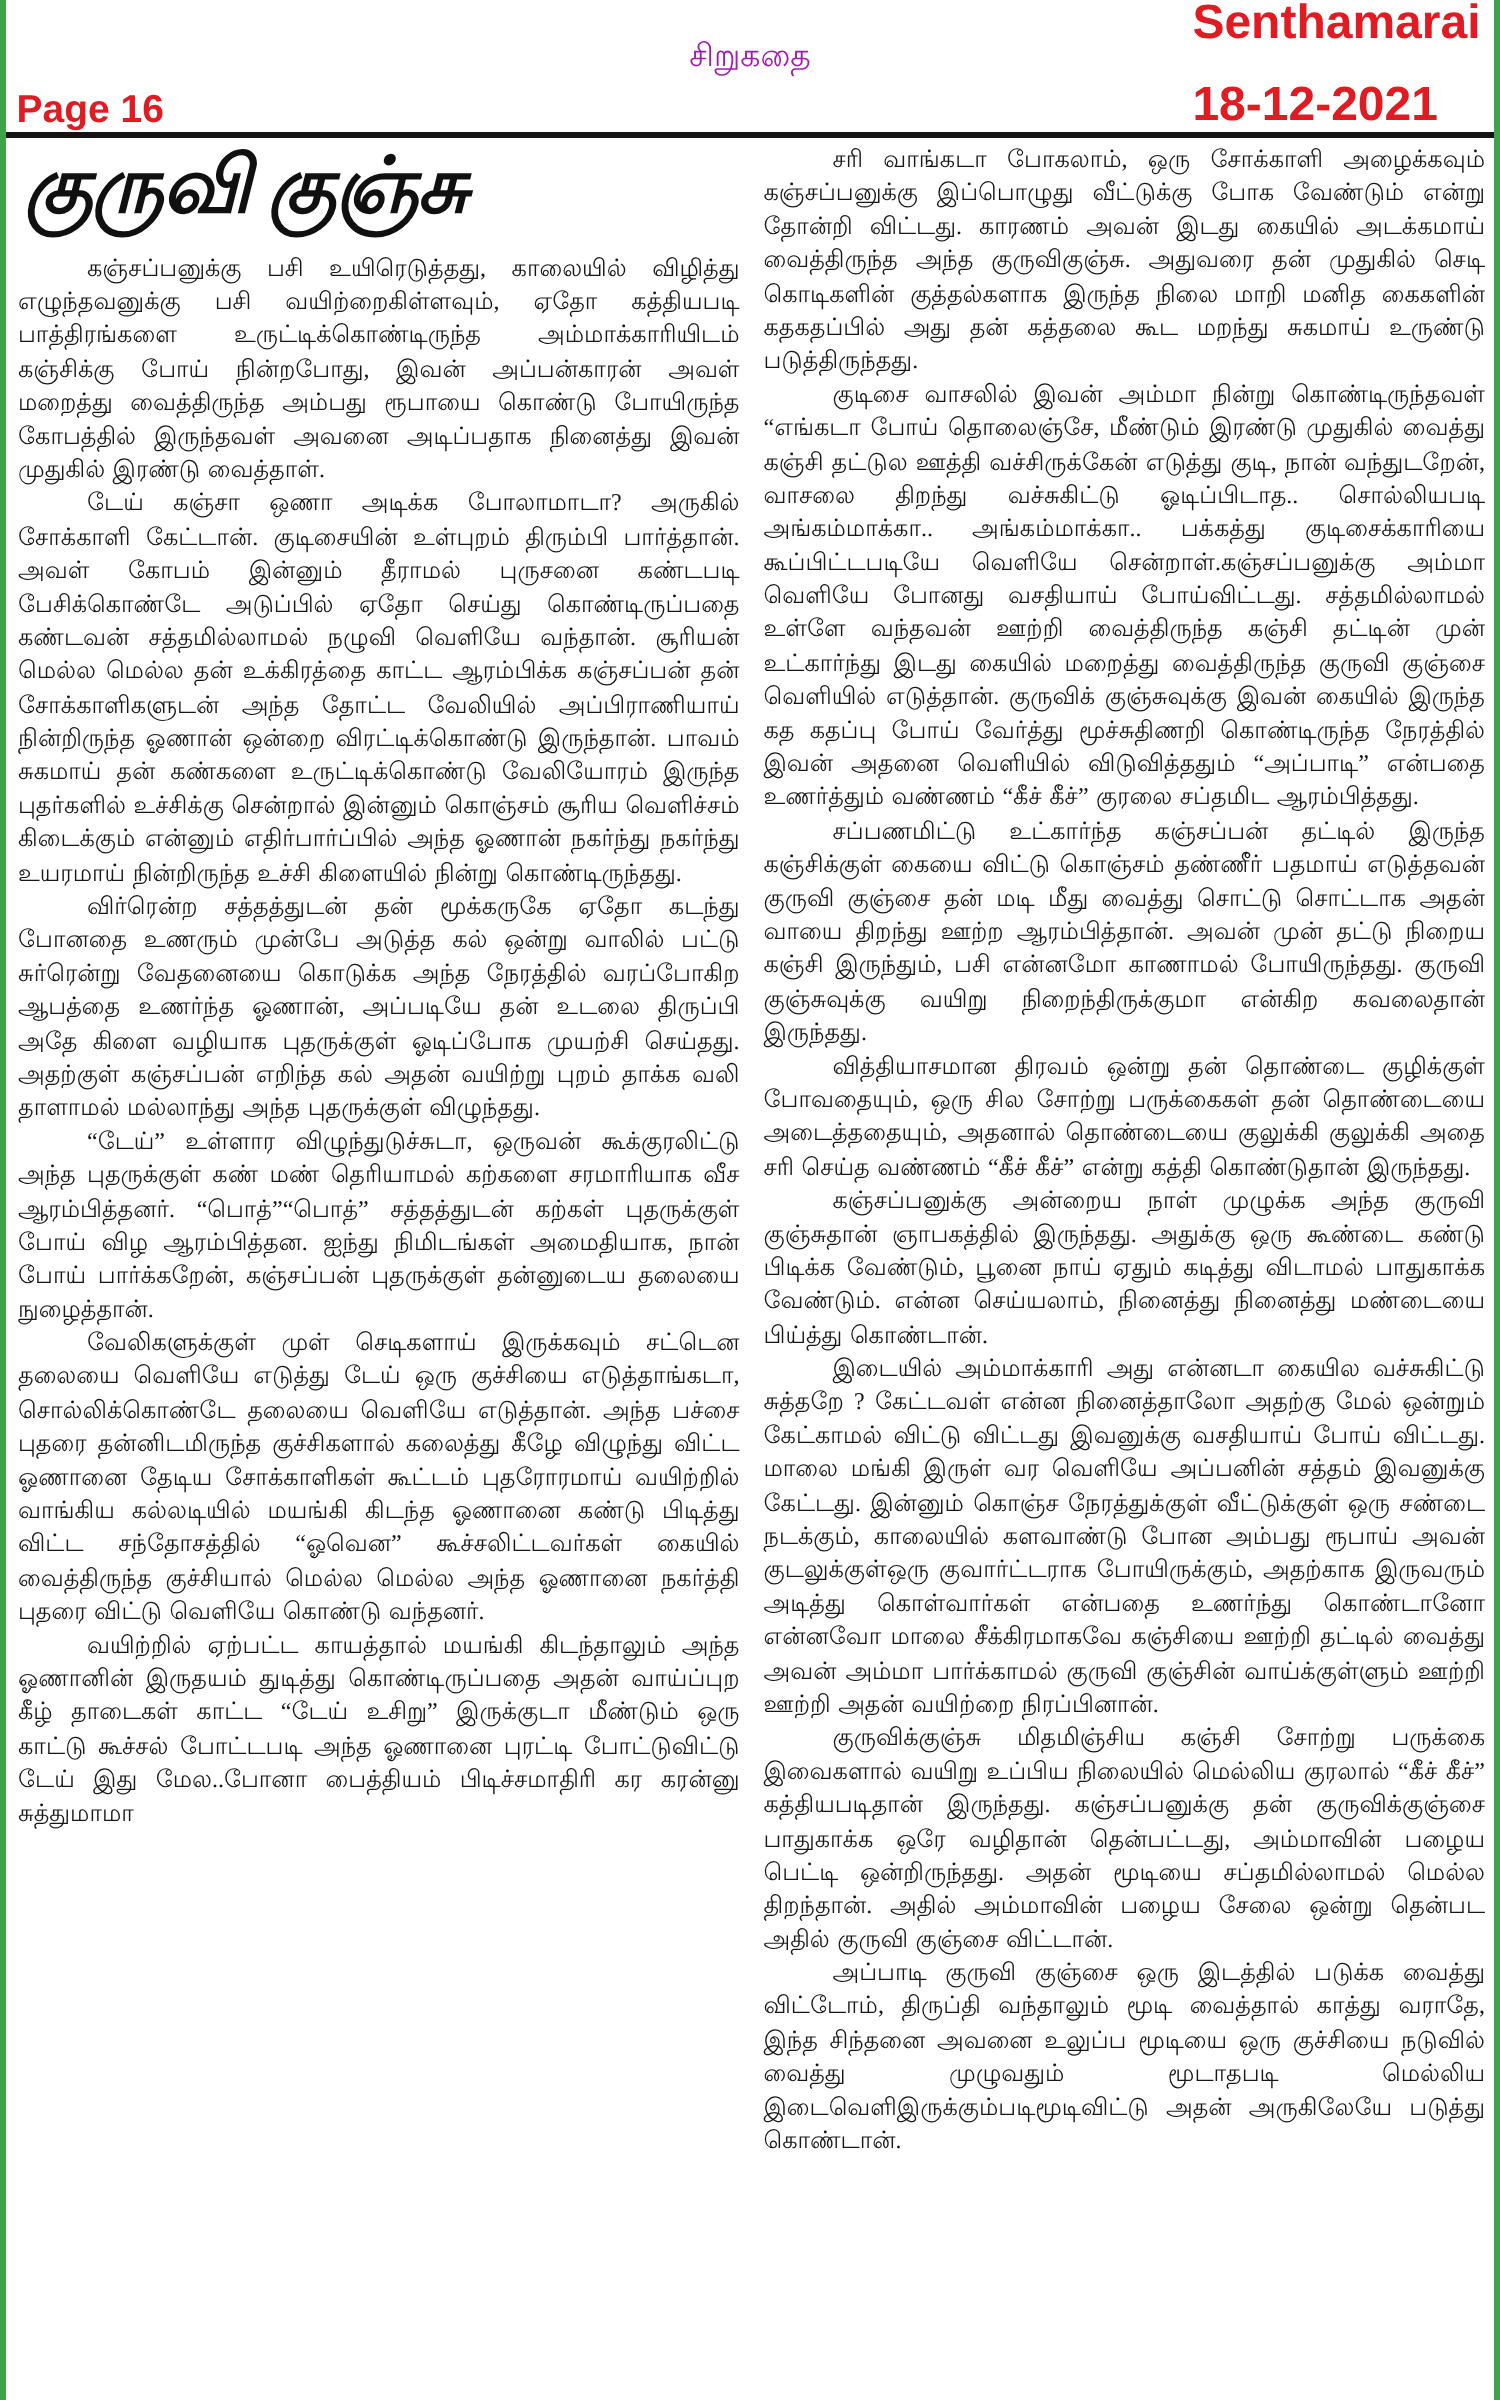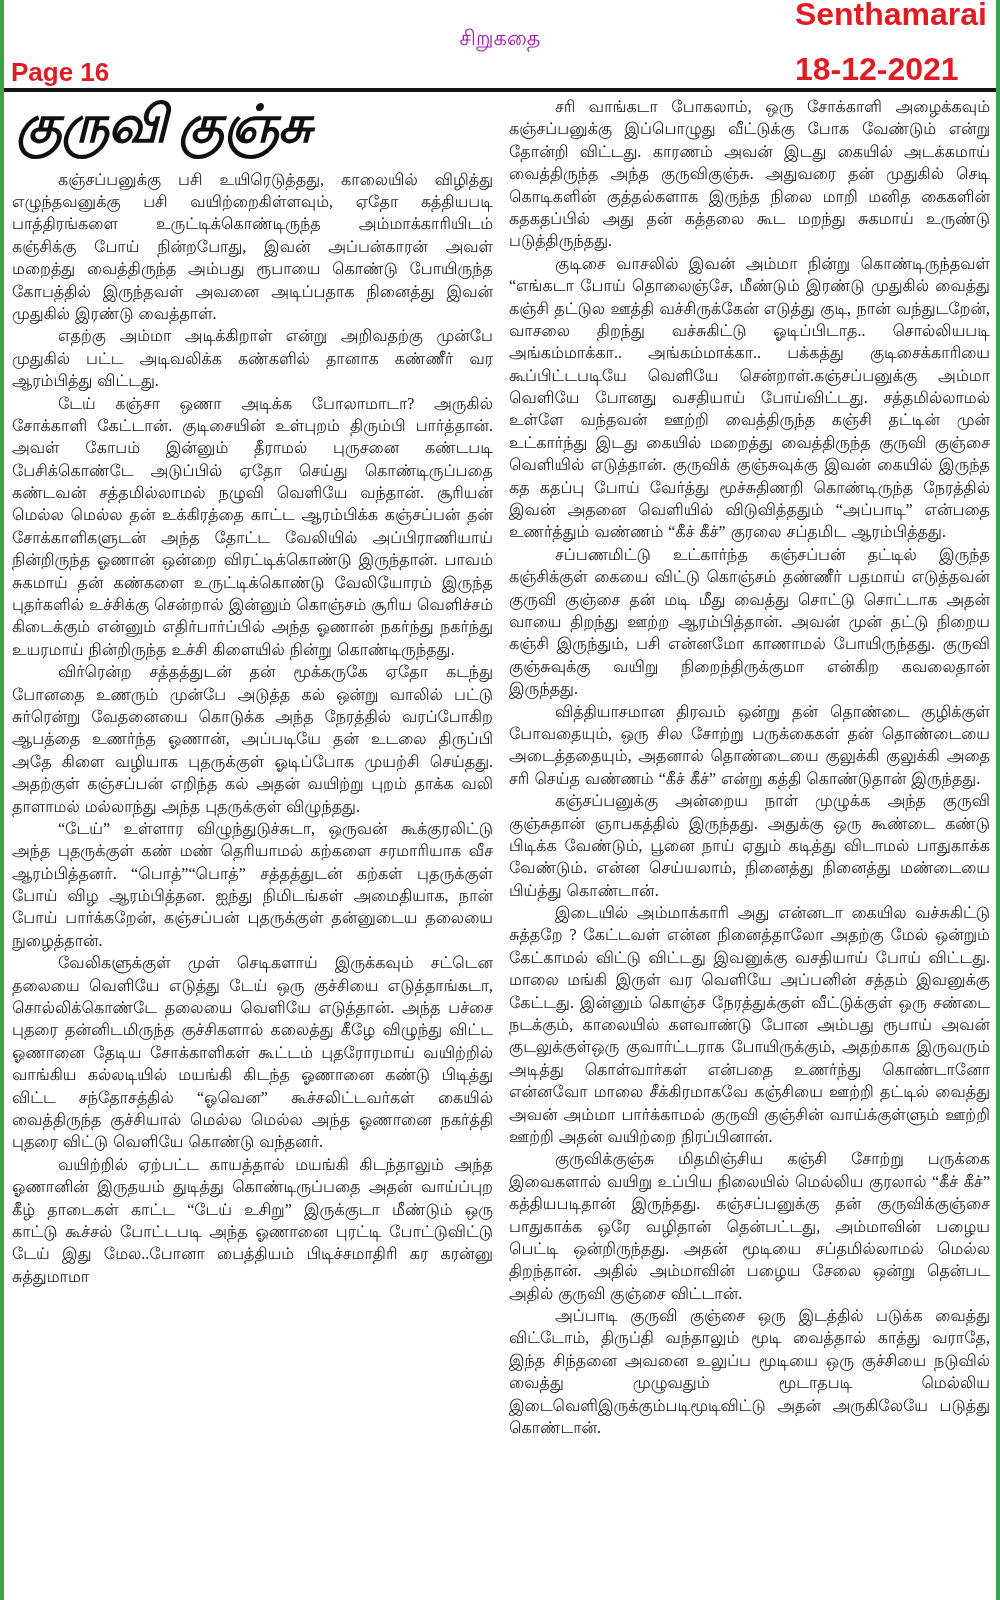--- a/index.html
+++ b/index.html
@@ -85,21 +85,20 @@
   <span class="masthead">
     <span>Senthamarai</span>
     <span>18-12-2021</span>
   </span>
 </div>
 
 <div class="content">
   <div class="col" id="col-left">
     <div class="story-title">குருவி குஞ்சு</div>
   <p class="para">கஞ்சப்பனுக்கு பசி உயிரெடுத்தது, காலையில் விழித்து எழுந்தவனுக்கு பசி வயிற்றைகிள்ளவும், ஏதோ கத்தியபடி பாத்திரங்களை உருட்டிக்கொண்டிருந்த அம்மாக்காரியிடம் கஞ்சிக்கு போய் நின்றபோது, இவன் அப்பன்காரன் அவள் மறைத்து வைத்திருந்த அம்பது ரூபாயை கொண்டு போயிருந்த கோபத்தில் இருந்தவள் அவனை அடிப்பதாக நினைத்து இவன் முதுகில் இரண்டு வைத்தாள்.</p>
-      <p class="para gap">எதற்கு அம்மா அடிக்கிறாள் என்று அறிவதற்கு முன்பே முதுகில் பட்ட அடிவலிக்க கண்களில் தானாக கண்ணீர் வர ஆரம்பித்து விட்டது.</p>
       <p class="para gap">டேய் கஞ்சா ஒணா அடிக்க போலாமாடா? அருகில் சோக்காளி கேட்டான். குடிசையின் உள்புறம் திரும்பி பார்த்தான். அவள் கோபம் இன்னும் தீராமல் புருசனை கண்டபடி பேசிக்கொண்டே அடுப்பில் ஏதோ செய்து கொண்டிருப்பதை கண்டவன் சத்தமில்லாமல் நழுவி வெளியே வந்தான். சூரியன் மெல்ல மெல்ல தன் உக்கிரத்தை காட்ட ஆரம்பிக்க கஞ்சப்பன் தன் சோக்காளிகளுடன் அந்த தோட்ட வேலியில் அப்பிராணியாய் நின்றிருந்த ஓணான் ஒன்றை விரட்டிக்கொண்டு இருந்தான். பாவம் சுகமாய் தன் கண்களை உருட்டிக்கொண்டு வேலியோரம் இருந்த புதர்களில் உச்சிக்கு சென்றால் இன்னும் கொஞ்சம் சூரிய வெளிச்சம் கிடைக்கும் என்னும் எதிர்பார்ப்பில் அந்த ஓணான் நகர்ந்து நகர்ந்து உயரமாய் நின்றிருந்த உச்சி கிளையில் நின்று கொண்டிருந்தது.</p>
       <p class="para gap">விர்ரென்ற சத்தத்துடன் தன் மூக்கருகே ஏதோ கடந்து போனதை உணரும் முன்பே அடுத்த கல் ஒன்று வாலில் பட்டு சுர்ரென்று வேதனையை கொடுக்க அந்த நேரத்தில் வரப்போகிற ஆபத்தை உணர்ந்த ஓணான், அப்படியே தன் உடலை திருப்பி அதே கிளை வழியாக புதருக்குள் ஓடிப்போக முயற்சி செய்தது. அதற்குள் கஞ்சப்பன் எறிந்த கல் அதன் வயிற்று புறம் தாக்க வலி தாளாமல் மல்லாந்து அந்த புதருக்குள் விழுந்தது.</p>
       <p class="para gap">“டேய்” உள்ளார விழுந்துடுச்சுடா, ஒருவன் கூக்குரலிட்டு அந்த புதருக்குள் கண் மண் தெரியாமல் கற்களை சரமாரியாக வீச ஆரம்பித்தனர். “பொத்”“பொத்” சத்தத்துடன் கற்கள் புதருக்குள் போய் விழ ஆரம்பித்தன. ஐந்து நிமிடங்கள் அமைதியாக, நான் போய் பார்க்கறேன், கஞ்சப்பன் புதருக்குள் தன்னுடைய தலையை நுழைத்தான்.</p>
       <p class="para gap">வேலிகளுக்குள் முள் செடிகளாய் இருக்கவும் சட்டென தலையை வெளியே எடுத்து டேய் ஒரு குச்சியை எடுத்தாங்கடா, சொல்லிக்கொண்டே தலையை வெளியே எடுத்தான். அந்த பச்சை புதரை தன்னிடமிருந்த குச்சிகளால் கலைத்து கீழே விழுந்து விட்ட ஓணானை தேடிய சோக்காளிகள் கூட்டம் புதரோரமாய் வயிற்றில் வாங்கிய கல்லடியில் மயங்கி கிடந்த ஓணானை கண்டு பிடித்து விட்ட சந்தோசத்தில் “ஓவென” கூச்சலிட்டவர்கள் கையில் வைத்திருந்த குச்சியால் மெல்ல மெல்ல அந்த ஓணானை நகர்த்தி புதரை விட்டு வெளியே கொண்டு வந்தனர்.</p>
       <p class="para gap">வயிற்றில் ஏற்பட்ட காயத்தால் மயங்கி கிடந்தாலும் அந்த ஓணானின் இருதயம் துடித்து கொண்டிருப்பதை அதன் வாய்ப்புற கீழ் தாடைகள் காட்ட “டேய் உசிறு” இருக்குடா மீண்டும் ஒரு காட்டு கூச்சல் போட்டபடி அந்த ஓணானை புரட்டி போட்டுவிட்டு டேய் இது மேல..போனா பைத்தியம் பிடிச்சமாதிரி கர கரன்னு சுத்துமாமா</p>
     </div>
   <div class="col" id="col-right">
       <p class="para gap">சரி வாங்கடா போகலாம், ஒரு சோக்காளி அழைக்கவும் கஞ்சப்பனுக்கு இப்பொழுது வீட்டுக்கு போக வேண்டும் என்று தோன்றி விட்டது. காரணம் அவன் இடது கையில் அடக்கமாய் வைத்திருந்த அந்த குருவிகுஞ்சு. அதுவரை தன் முதுகில் செடி கொடிகளின் குத்தல்களாக இருந்த நிலை மாறி மனித கைகளின் கதகதப்பில் அது தன் கத்தலை கூட மறந்து சுகமாய் உருண்டு படுத்திருந்தது.</p>
       <p class="para gap">குடிசை வாசலில் இவன் அம்மா நின்று கொண்டிருந்தவள் “எங்கடா போய் தொலைஞ்சே, மீண்டும் இரண்டு முதுகில் வைத்து கஞ்சி தட்டுல ஊத்தி வச்சிருக்கேன் எடுத்து குடி, நான் வந்துடறேன், வாசலை திறந்து வச்சுகிட்டு ஓடிப்பிடாத.. சொல்லியபடி அங்கம்மாக்கா.. அங்கம்மாக்கா.. பக்கத்து குடிசைக்காரியை கூப்பிட்டபடியே வெளியே சென்றாள்.கஞ்சப்பனுக்கு அம்மா வெளியே போனது வசதியாய் போய்விட்டது. சத்தமில்லாமல் உள்ளே வந்தவன் ஊற்றி வைத்திருந்த கஞ்சி தட்டின் முன் உட்கார்ந்து இடது கையில் மறைத்து வைத்திருந்த குருவி குஞ்சை வெளியில் எடுத்தான். குருவிக் குஞ்சுவுக்கு இவன் கையில் இருந்த கத கதப்பு போய் வேர்த்து மூச்சுதிணறி கொண்டிருந்த நேரத்தில் இவன் அதனை வெளியில் விடுவித்ததும் “அப்பாடி” என்பதை உணர்த்தும் வண்ணம் “கீச் கீச்” குரலை சப்தமிட ஆரம்பித்தது.</p>
       <p class="para">சப்பணமிட்டு உட்கார்ந்த கஞ்சப்பன் தட்டில் இருந்த கஞ்சிக்குள் கையை விட்டு கொஞ்சம் தண்ணீர் பதமாய் எடுத்தவன் குருவி குஞ்சை தன் மடி மீது வைத்து சொட்டு சொட்டாக அதன் வாயை திறந்து ஊற்ற ஆரம்பித்தான். அவன் முன் தட்டு நிறைய கஞ்சி இருந்தும், பசி என்னமோ காணாமல் போயிருந்தது. குருவி குஞ்சுவுக்கு வயிறு நிறைந்திருக்குமா என்கிற கவலைதான் இருந்தது.</p>

